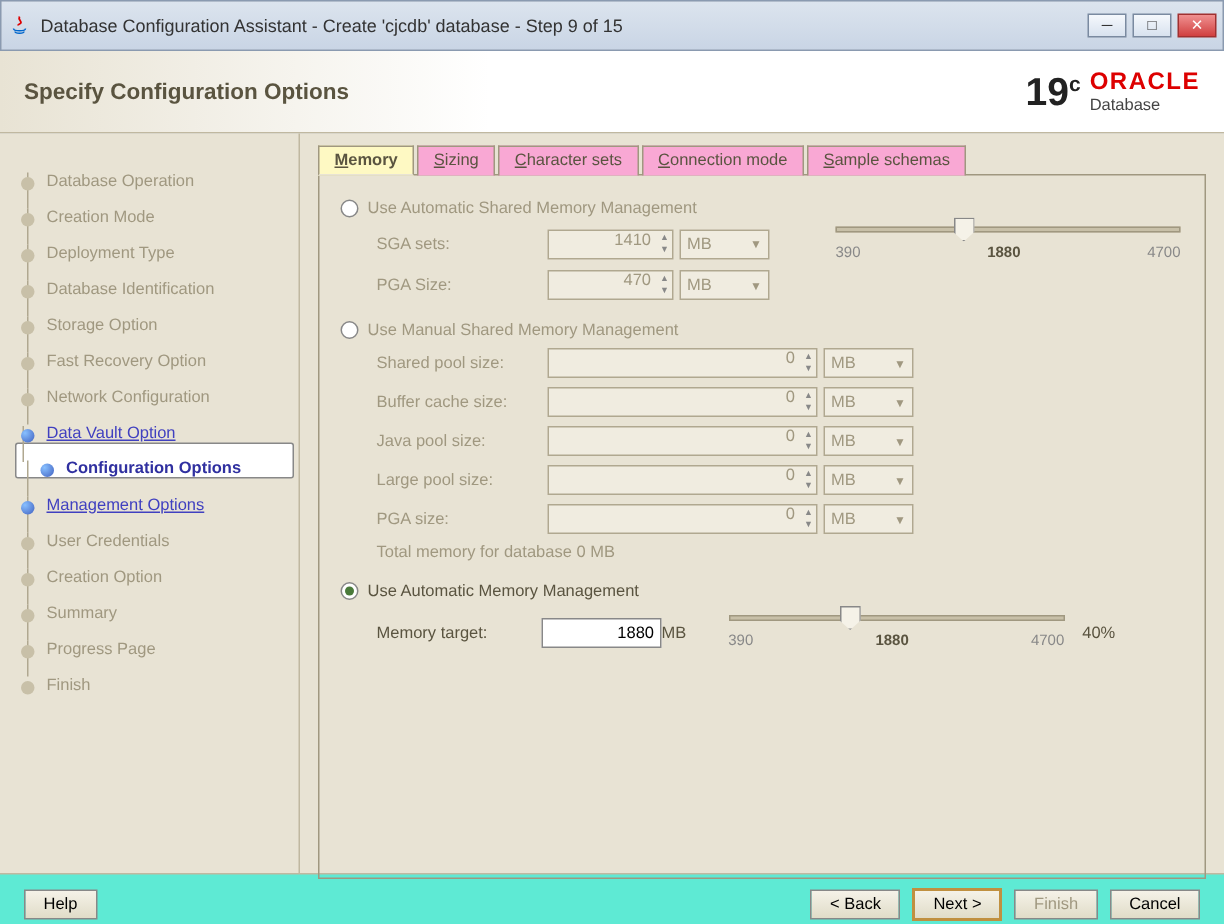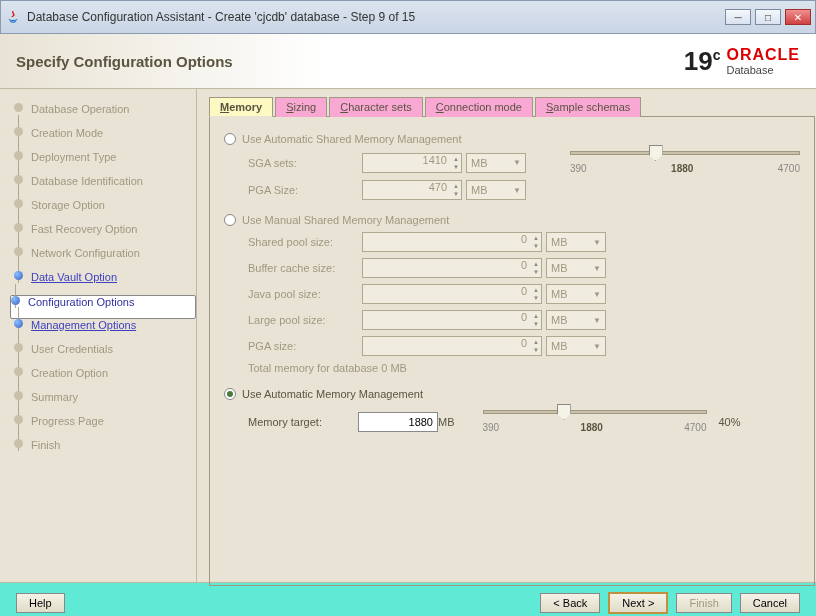--- a/index.html
+++ b/index.html
@@ -12,41 +12,41 @@
 .header { height: 55px; background: linear-gradient(to right,#e8e3d4,#fff 40%); display: flex; align-items: center; padding: 0 16px; border-bottom: 1px solid #c0b8a0; }
 .header h1 { font-size: 15px; font-weight: bold; color: #5a5440; }
 .brand { margin-left: auto; display: flex; align-items: center; gap: 6px; }
 .brand .v { font-size: 26px; font-weight: 900; color: #222; margin-left: 29px; }
 .brand .v sup { font-size: 14px; vertical-align: super; }
 .brand .txt { font-size: 11px; line-height: 1.1; }
 .brand .o { color: #d00; font-weight: 900; font-size: 16px; letter-spacing: 1px; }
 .brand .d { color: #444; font-size: 11px; }
 .content { display: flex; height: 493px; background: #e8e3d4; }
 .sidebar { width: 200px; padding: 14px 0 0 14px; border-right: 1px solid #c0b8a0; }
-.step { display: flex; align-items: flex-start; gap: 8px; height: 24px; font-size: 11px; color: #a09880; position: relative; }
+.step { display: flex; align-items: flex-end; gap: 8px; height: 24px; font-size: 11px; color: #a09880; position: relative; }
 .step::before { content: ''; position: absolute; left: 4px; top: -12px; width: 1px; height: 24px; background: #b0a890; }
 .step:first-child::before { display: none; }
 .dot { width: 9px; height: 9px; border-radius: 50%; background: #c8c0a8; z-index: 1; flex-shrink: 0; }
 .step.link { color: #4040c0; text-decoration: underline; cursor: pointer; }
 .step.link .dot { background: radial-gradient(circle at 30% 30%, #88c0ff, #4060c0); }
-.step.current { background: #fff; border: 1px solid #888; border-radius: 2px; margin-left: -4px; padding-left: 0; color: #3030a0; font-weight: normal; width: 186px; }
+.step.current { background: #fff; border: 1px solid #888; border-radius: 2px; margin-left: -4px; padding-left: 16px; color: #3030a0; font-weight: bold; width: 186px; }
 .step.current .dot { background: radial-gradient(circle at 30% 30%, #88c0ff, #4060c0); }
 .main { flex: 1; padding: 8px 12px; }
 .tabs { display: flex; gap: 2px; }
 .tab { padding: 3px 10px; background: #f9a8d4; border: 1px solid #a09880; border-bottom: none; font-size: 11px; color: #5a5440; cursor: pointer; }
 .tab u { text-decoration: underline; }
 .tab.active { background: #fef9c3; font-weight: bold; border-bottom: 1px solid #e8e3d4; position: relative; z-index: 2; }
 .panel { border: 1px solid #a09880; padding: 10px 14px; margin-top: -1px; height: 470px; }
 .opt { display: flex; align-items: center; gap: 6px; margin: 6px 0; font-size: 11px; color: #5a5440; }
 .opt.disabled { color: #a09880; }
 .radio { width: 12px; height: 12px; border: 1px solid #888; border-radius: 50%; background: #fff; display: inline-flex; align-items: center; justify-content: center; flex-shrink: 0; }
 .radio.sel::after { content: ''; width: 6px; height: 6px; background: #4a7a3a; border-radius: 50%; }
 .row { display: flex; align-items: center; margin: 6px 0 6px 24px; font-size: 11px; color: #a09880; gap: 4px; }
 .row .lbl { width: 110px; }
-.spin { width: 100px; height: 20px; border: 1px solid #b0a890; background: #f0ece0; color: #a09880; text-align: right; padding-right: 14px; font-size: 11px; position: relative; }
+.spin { width: 84px; height: 20px; border: 1px solid #b0a890; background: #f0ece0; color: #a09880; text-align: right; padding-right: 14px; font-size: 11px; position: relative; }
 .spin.big { width: 180px; }
 .spin::after { content: '▲\A▼'; white-space: pre; position: absolute; right: 2px; top: 1px; font-size: 6px; line-height: 8px; color: #888; }
 .unit { width: 60px; height: 20px; border: 1px solid #b0a890; background: #f0ece0; color: #a09880; font-size: 11px; padding-left: 4px; display: flex; align-items: center; position: relative; }
 .unit::after { content: '▼'; position: absolute; right: 4px; font-size: 8px; }
 .slider-wrap { display: inline-block; margin-left: 40px; position: relative; width: 230px; }
 .slider-wrap.narrow { width: 224px; margin-left: 28px; }
 .track { height: 4px; background: #c8c0a8; border: 1px solid #a09880; position: relative; }
 .thumb { position: absolute; top: -7px; width: 14px; height: 16px; background: #f5f2e8; border: 1px solid #888; clip-path: polygon(0 0,100% 0,100% 60%,50% 100%,0 60%); }
 .marks { display: flex; justify-content: space-between; font-size: 10px; color: #888; margin-top: 8px; }
 .marks span:nth-child(2) { font-weight: bold; color: #5a5440; }

